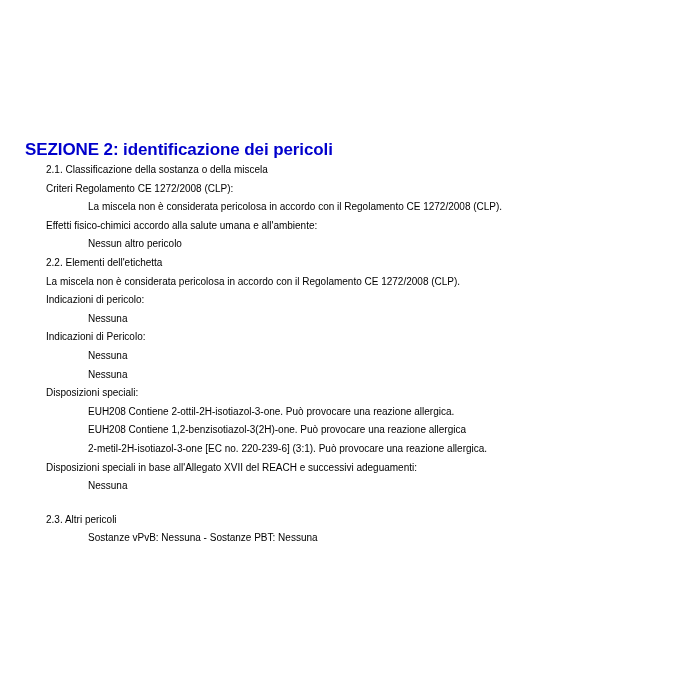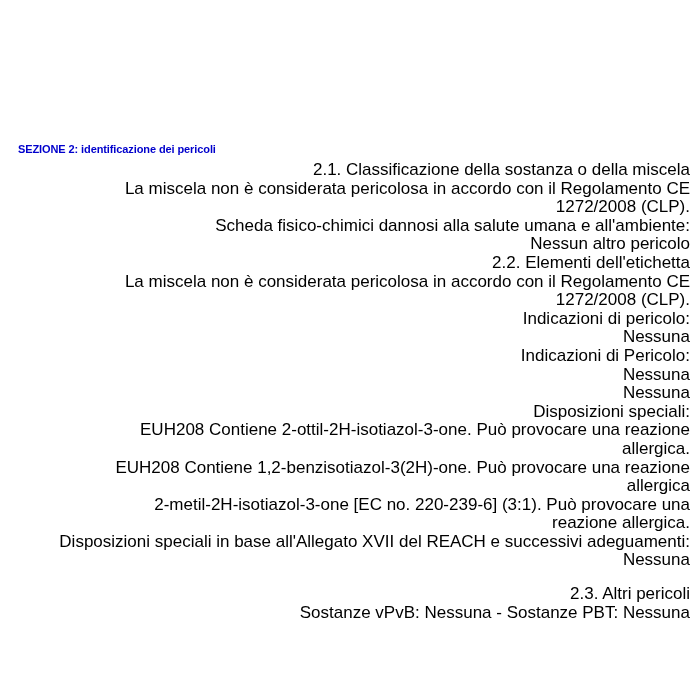--- a/index.html
+++ b/index.html
@@ -17,49 +17,49 @@
   .page {
     position: relative;
     width: 700px;
     height: 700px;
     box-sizing: border-box;
     padding: 140px 10px 0 10px;
   }
   .section-heading {
     color: #0000cc;
     font-weight: bold;
-    font-size: 11px;
+    font-size: 17px;
     line-height: 19px;
-    margin: 0 0 2px 8px;
+    margin: 0 0 2px 15px;
     letter-spacing: -0.1px;
   }
   .line {
-    font-size: 17px;
+    font-size: 10px;
     line-height: 18.6px;
     white-space: pre-wrap;
     margin: 0;
-    text-align: right;
   }
   .ind-1 { padding-left: 36px; }
   .ind-2 { padding-left: 78px; }
   .spacer {
     height: 15px;
   }
 </style>
 </head>
 <body>
 
 <div class="page">
 
   <h1 class="section-heading">SEZIONE 2: identificazione dei pericoli</h1>
 
   <div class="body-text">
     <p class="line ind-1">2.1. Classificazione della sostanza o della miscela</p>
+    <p class="line ind-1">Criteri Regolamento CE 1272/2008 (CLP):</p>
     <p class="line ind-2">La miscela non è considerata pericolosa in accordo con il Regolamento CE 1272/2008 (CLP).</p>
-    <p class="line ind-1">Scheda fisico-chimici dannosi alla salute umana e all'ambiente:</p>
+    <p class="line ind-1">Effetti fisico-chimici accordo alla salute umana e all'ambiente:</p>
     <p class="line ind-2">Nessun altro pericolo</p>
     <p class="line ind-1">2.2. Elementi dell'etichetta</p>
     <p class="line ind-1">La miscela non è considerata pericolosa in accordo con il Regolamento CE 1272/2008 (CLP).</p>
     <p class="line ind-1">Indicazioni di pericolo:</p>
     <p class="line ind-2">Nessuna</p>
     <p class="line ind-1">Indicazioni di Pericolo:</p>
     <p class="line ind-2">Nessuna</p>
     <p class="line ind-2">Nessuna</p>
     <p class="line ind-1">Disposizioni speciali:</p>
     <p class="line ind-2">EUH208 Contiene 2-ottil-2H-isotiazol-3-one. Può provocare una reazione allergica.</p>

